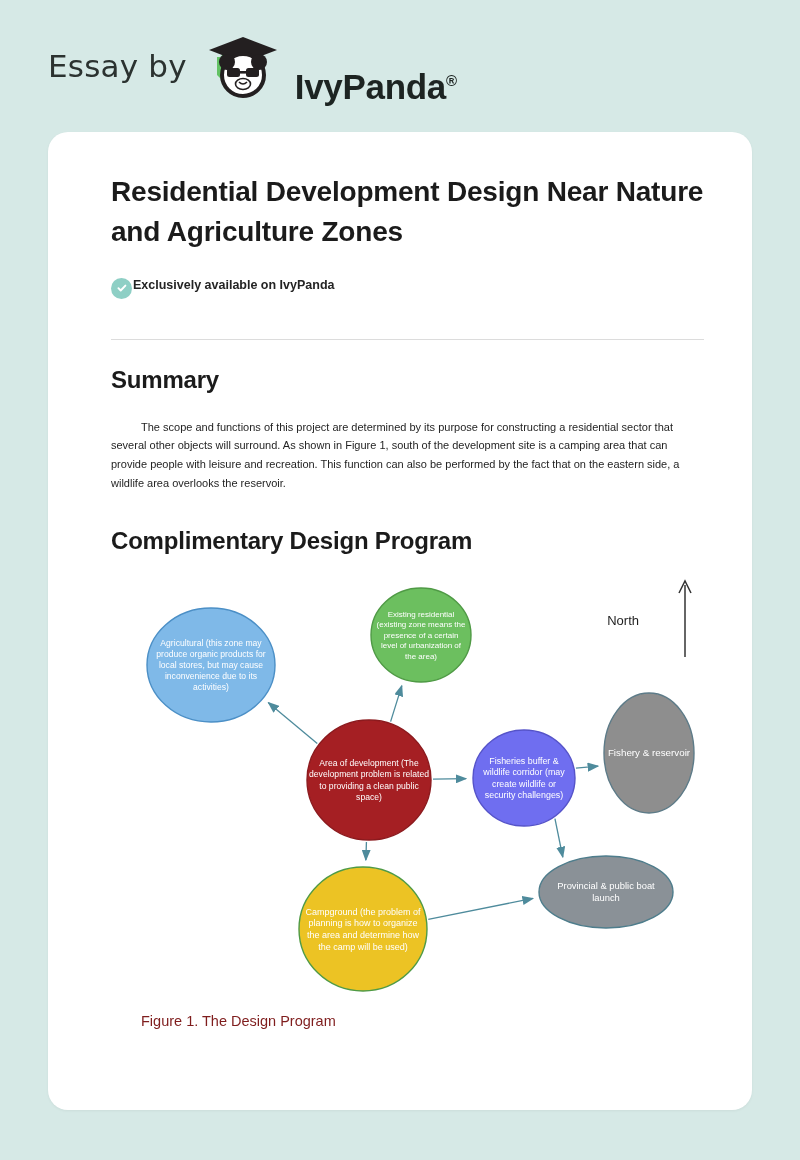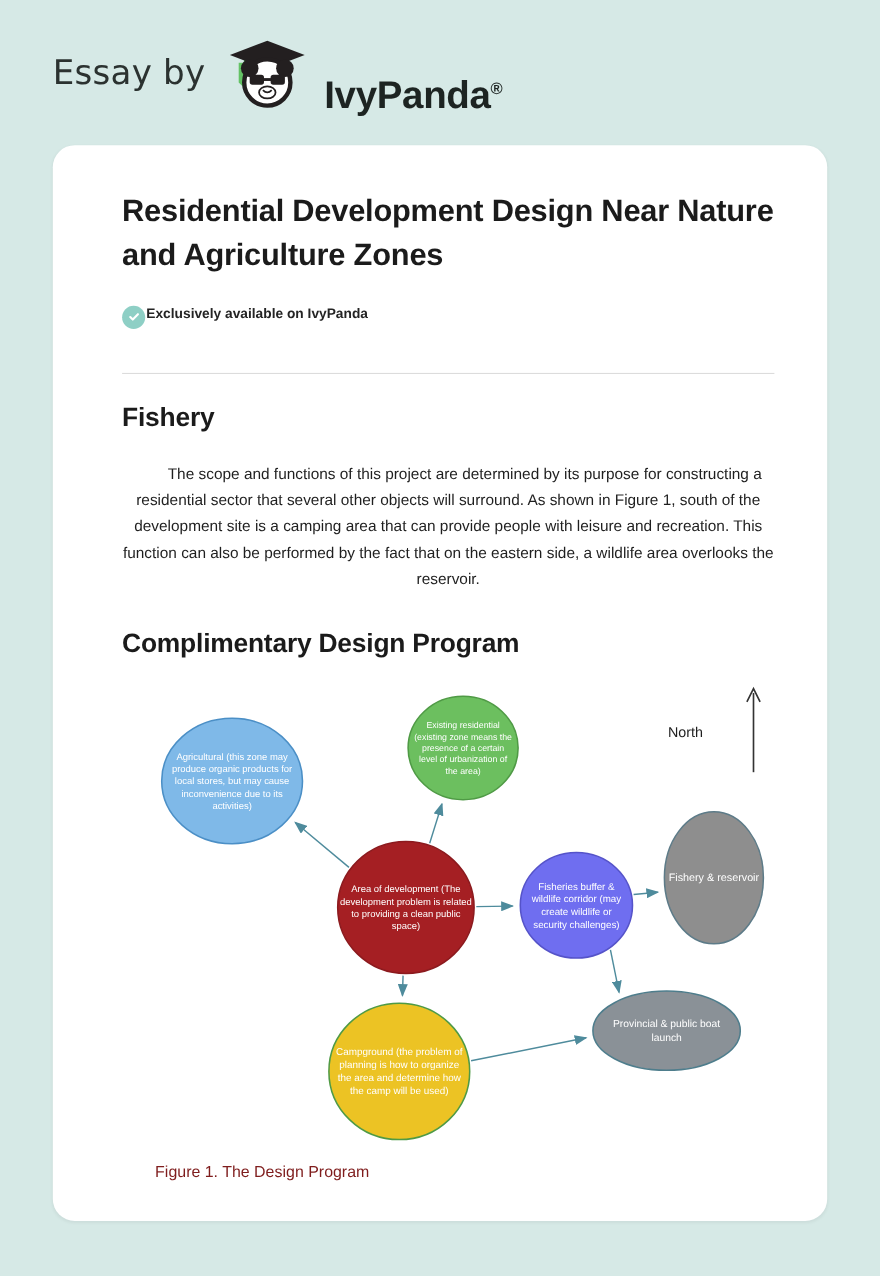--- a/index.html
+++ b/index.html
@@ -96,26 +96,25 @@
   .section-heading {
     font-size: 24px;
     font-weight: bold;
     color: #1b1b1b;
     margin: 0 0 24px 0;
     letter-spacing: -0.2px;
   }
   .section-heading.second { margin-top: 34px; margin-bottom: 10px; }
 
   .body-paragraph {
-    font-size: 14px;
+    font-size: 11px;
     line-height: 1.72;
     color: #1f1f1f;
     margin: 0 0 6px 0;
     text-indent: 30px;
-    text-align: center;
   }
 
   
   .figure-block { margin-top: 14px; }
   .diagram-wrap {
     position: relative;
     width: 608px;
     height: 430px;
   }
   .diagram-wrap svg { display: block; }
@@ -176,21 +175,21 @@
     <span class="check-badge">
       <svg width="12" height="12" viewBox="0 0 12 12" aria-hidden="true">
         <path d="M2.4 6.2 L4.7 8.5 L9.4 3.6" stroke="#ffffff" stroke-width="1.9" fill="none" stroke-linecap="round" stroke-linejoin="round"></path>
       </svg>
     </span>
     <span class="exclusive-text">Exclusively available on IvyPanda</span>
   </div>
 
   <hr class="divider">
 
-  <h2 class="section-heading">Fishery</h2>
+  <h2 class="section-heading">Summary</h2>
   <p class="body-paragraph">The scope and functions of this project are determined by its purpose for constructing a residential sector that several other objects will surround. As shown in Figure 1, south of the development site is a camping area that can provide people with leisure and recreation. This function can also be performed by the fact that on the eastern side, a wildlife area overlooks the reservoir.</p>
 
   <h2 class="section-heading second">Complimentary Design Program</h2>
 
   <figure class="figure-block" style="margin:0;">
     <div class="diagram-wrap">
       <svg width="608" height="430" viewBox="0 0 608 430" aria-hidden="true">
         <defs>
           <marker id="arrowhead" markerWidth="9" markerHeight="7" refX="8" refY="3.5" orient="auto">
             <polygon points="0 0, 9 3.5, 0 7" fill="#4e8b9c"></polygon>

